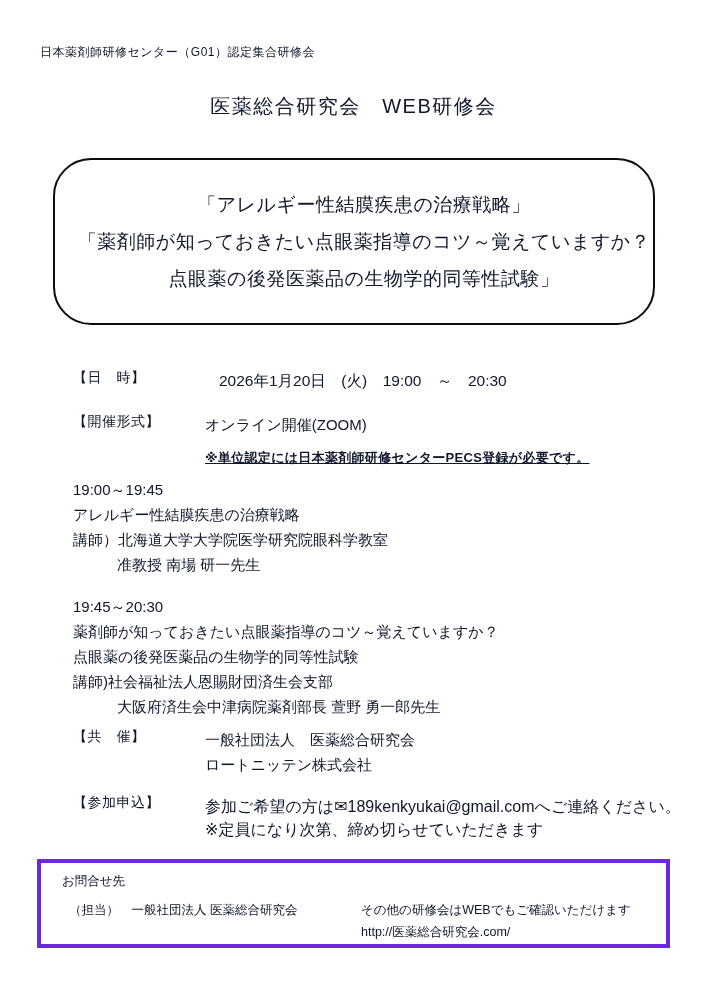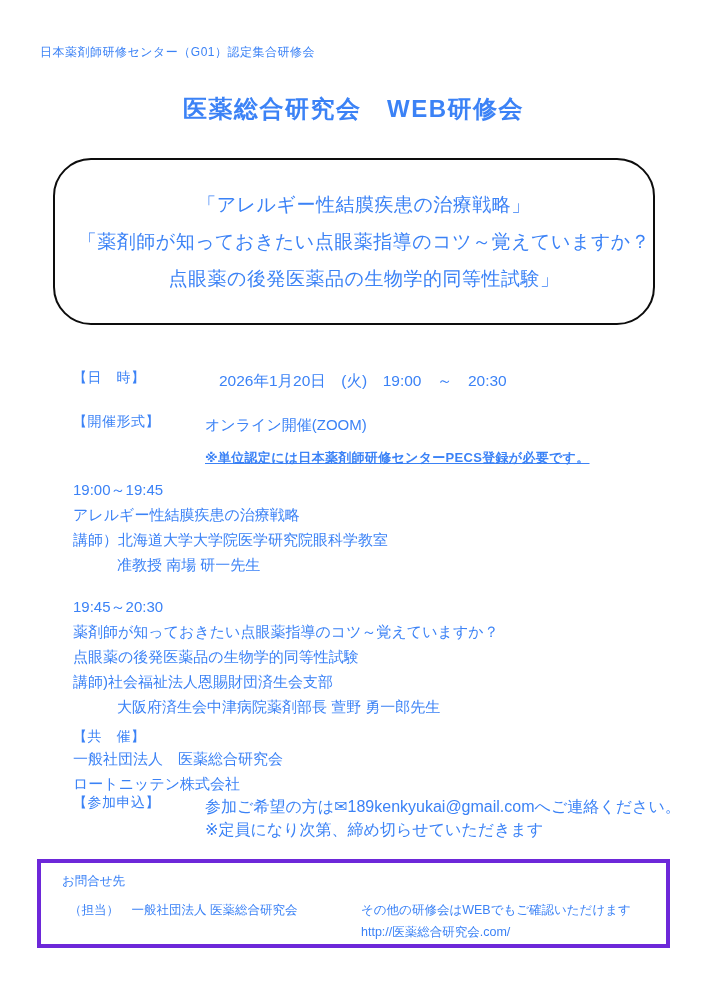--- a/index.html
+++ b/index.html
@@ -1,42 +1,42 @@
 <!DOCTYPE html>
 <html lang="ja"><head>
 <meta charset="utf-8">
 <style>
   html, body { margin: 0; padding: 0; background: #ffffff; }
   .page {
     position: relative;
     width: 707px;
     height: 1000px;
     background: #ffffff;
-    color: #3b82f6;
+    color: #0f172a;
     font-family: "Liberation Sans", "DejaVu Sans", sans-serif;
     overflow: hidden;
   }
 
   .accreditation {
     position: absolute;
     left: 40px;
     top: 44px;
     font-size: 12px;
     letter-spacing: 0.5px;
   }
 
   .main-title {
     position: absolute;
     top: 93px;
     left: 0;
     width: 100%;
     margin: 0;
     text-align: center;
-    font-size: 24px;
-    font-weight: bold;
+    font-size: 20px;
+    font-weight: normal;
     letter-spacing: 1.5px;
   }
 
   .seminar-box {
     position: absolute;
     left: 53px;
     top: 158px;
     width: 602px;
     height: 167px;
     border: 2px solid #0d0d0d;
@@ -77,21 +77,21 @@
     font-weight: bold;
     text-decoration: underline;
     margin-top: 8px;
     letter-spacing: 0.3px;
   }
 
   .row-timetable { top: 477px; }
   .session-2 { margin-top: 17px; }
   .indent { padding-left: 44px; }
 
-  .row-cohost { top: 727px; flex-direction: column; }
+  .row-cohost { top: 727px; }
   .row-application { top: 793px; }
   .row-application .value { font-size: 16px; line-height: 23px; padding-top: 2px; }
 
   .contact-box {
     position: absolute;
     left: 37px;
     top: 859px;
     width: 633px;
     height: 89px;
     border: 4px solid #6d28d9;

